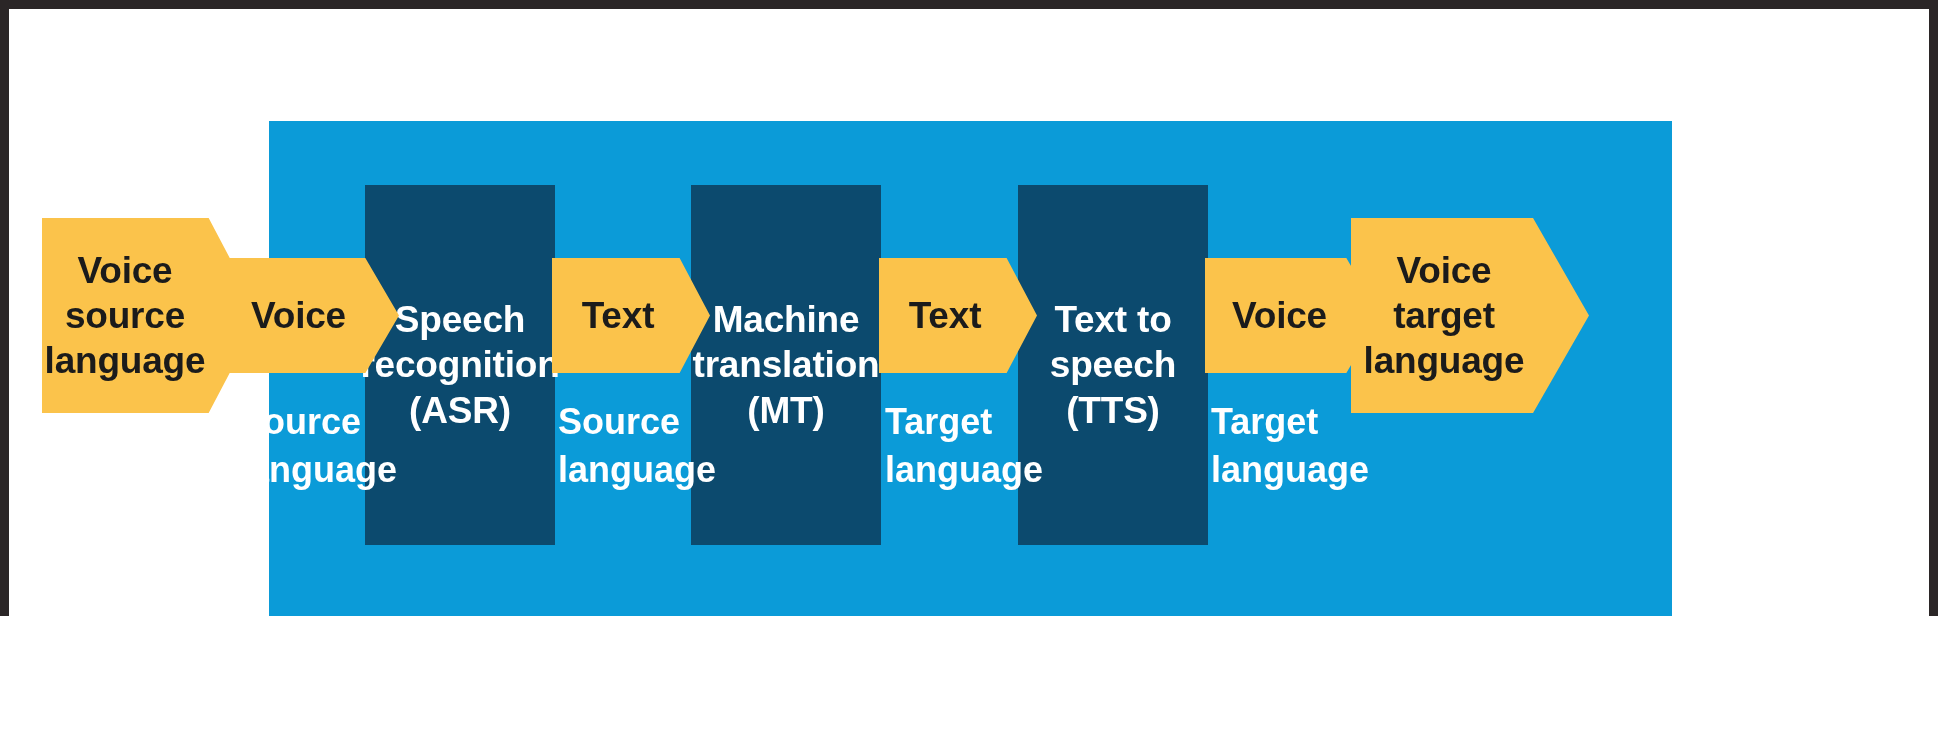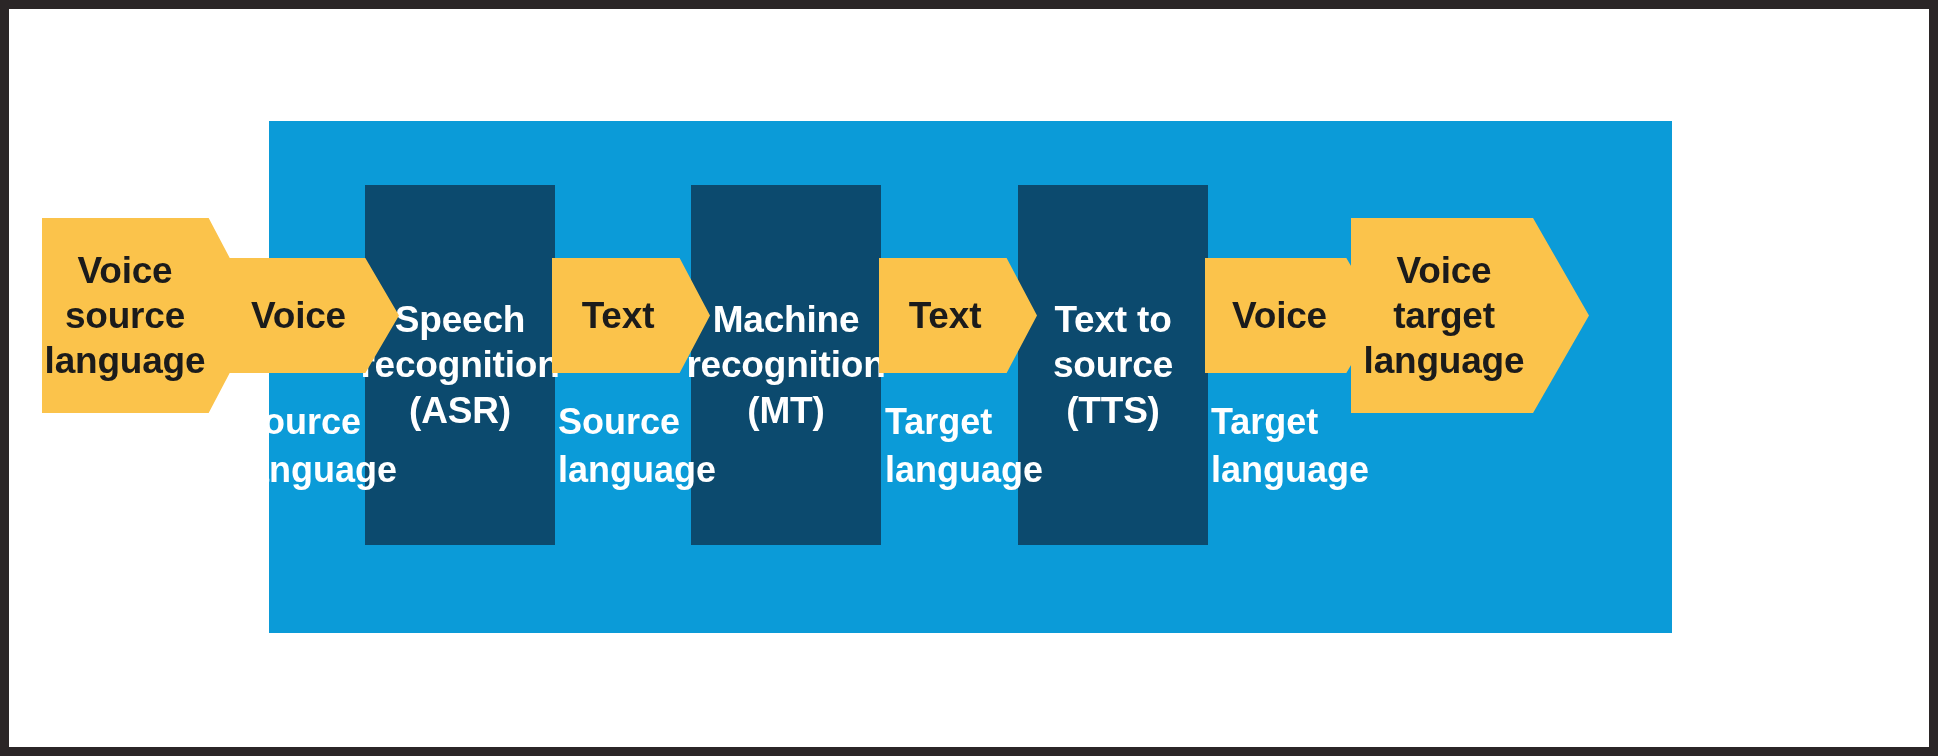--- a/index.html
+++ b/index.html
@@ -3,21 +3,21 @@
 <meta charset="utf-8">
 <style>
   html, body {
     margin: 0;
     padding: 0;
     background: #ffffff;
   }
   #canvas {
     position: relative;
     width: 1938px;
-    height: 756px;
+    height: 616px;
     background: #ffffff;
     overflow: hidden;
     font-family: "Liberation Sans", sans-serif;
   }
   
   #frame {
     position: absolute;
     left: 0; top: 0;
     width: 1938px;
     height: 756px;
@@ -127,31 +127,31 @@
 recognition
 (ASR)</span>
   </div>
 
   <div class="arrow arrow-mid" style="left:552px; width:158px;">
     <span class="arrow-label">Text</span>
   </div>
 
   <div class="red-box" style="left:691px;">
     <span class="red-label" style="white-space: pre-line;">Machine
-recognition
+translation
 (MT)</span>
   </div>
 
   <div class="arrow arrow-mid" style="left:879px; width:158px;">
     <span class="arrow-label">Text</span>
   </div>
 
   <div class="red-box" style="left:1018px;">
     <span class="red-label" style="white-space: pre-line;">Text to
-source
+speech
 (TTS)</span>
   </div>
 
   <div class="arrow arrow-mid" style="left:1205px; width:175px;">
     <span class="arrow-label">Voice</span>
   </div>
 
   <div class="arrow arrow-big" style="left:1351px; width:238px;">
     <span class="arrow-label" style="white-space: pre-line;">Voice
 target

